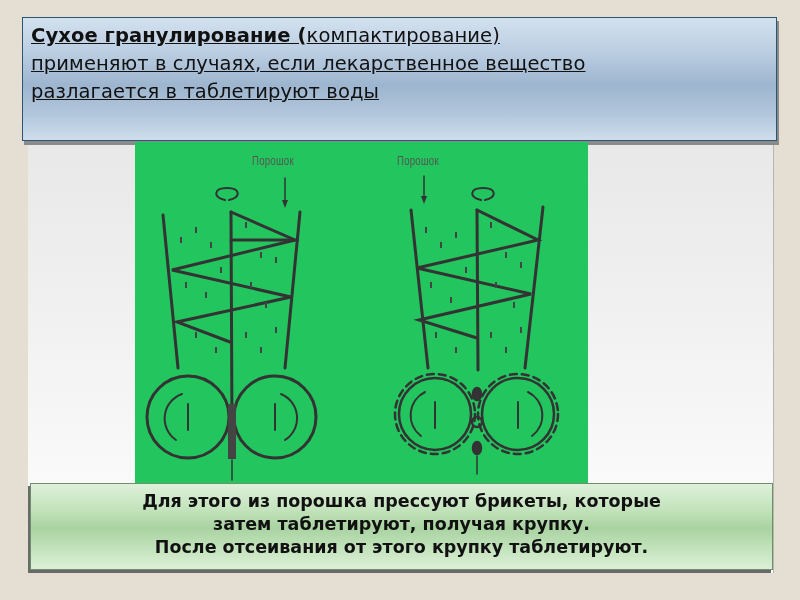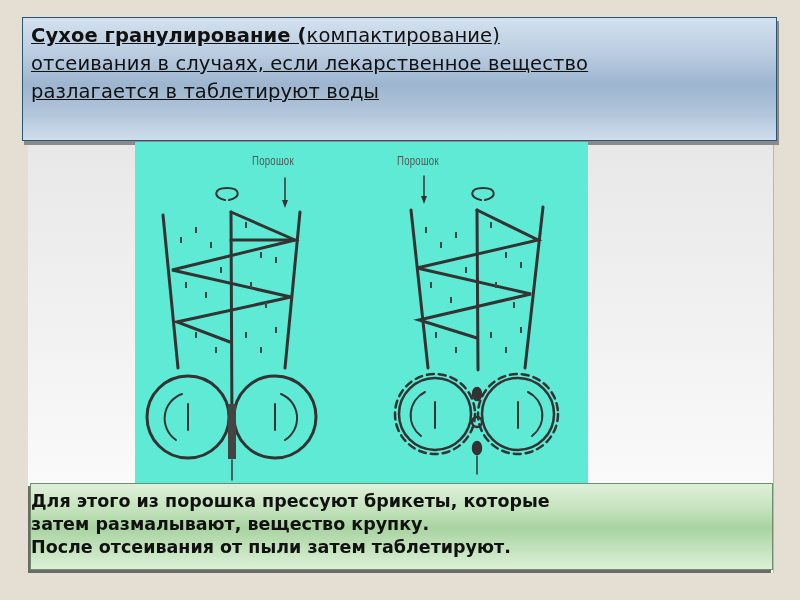--- a/index.html
+++ b/index.html
@@ -3,38 +3,38 @@
 <meta charset="utf-8">
 <style>
   html,body{margin:0;padding:0;}
   body{width:800px;height:600px;background:#e4ded3;position:relative;overflow:hidden;font-family:"DejaVu Sans","Liberation Sans",sans-serif;}
   .slide-panel{position:absolute;left:28px;top:143px;width:745px;height:430px;background:linear-gradient(to bottom,#e8e8e8 0%,#f3f3f3 50%,#ffffff 100%);border-right:1px solid #b9b6ae;}
   .title-box{position:absolute;left:22px;top:17px;width:755px;height:124px;box-sizing:border-box;border:1px solid #2b5572;
     background:linear-gradient(to bottom,#d3e1ef 0%,#b9cce0 30%,#9db5cf 55%,#b3c7dc 80%,#cfdeec 100%);
     box-shadow:2px 4px 0 #8a8a8a;}
   .title-text{position:absolute;left:8px;top:4px;right:10px;font-size:19.5px;line-height:28px;color:#111;letter-spacing:0.1px;text-decoration:underline;}
   .title-text b{font-weight:bold;}
-  .figure{position:absolute;left:135px;top:142px;width:453px;height:345px;background:#5eead4;}
+  .figure{position:absolute;left:135px;top:142px;width:453px;height:345px;background:#22c55e;}
   .figure svg{position:absolute;left:0;top:0;}
   .fig-label{position:absolute;font-family:"Liberation Sans",sans-serif;font-size:12px;color:#555;transform:scaleX(0.8);transform-origin:left top;letter-spacing:0.3px;}
   .note-box{position:absolute;left:30px;top:483px;width:743px;height:87px;box-sizing:border-box;border:1px solid #6d8f6a;
     background:linear-gradient(to bottom,#dff0da 0%,#c3e3bc 30%,#a9d3a1 52%,#c2e2bb 75%,#dcf0d7 100%);
-    box-shadow:-2px 3px 0 #6a6a6a;text-align:left;}
+    box-shadow:-2px 3px 0 #6a6a6a;text-align:center;}
   .note-text{margin-top:6px;font-size:17.5px;line-height:23px;font-weight:bold;color:#111;}
   .note-line{display:block;}
 </style>
 </head>
 <body>
 
 <div class="slide-panel"></div>
 
 <div class="title-box">
   <div class="title-text">
     <b>Сухое гранулирование  (</b><span>компактирование)</span><br>
-    <span>отсеивания в случаях, если лекарственное вещество</span><br>
+    <span>применяют в случаях, если лекарственное вещество</span><br>
     <span>разлагается в таблетируют воды</span>
   </div>
 </div>
 
 <div class="figure">
   <svg width="453" height="345" viewBox="0 0 453 345">
     <g stroke="#333" fill="none" stroke-width="3" stroke-linecap="round">
 
       <g>
         <line x1="28" y1="73" x2="43" y2="226"></line>
@@ -123,16 +123,16 @@
         <rect x="330" y="125" width="2" height="6"></rect>
     </g>
   </svg>
   <span class="fig-label" style="left:117px;top:12px;">Порошок</span>
   <span class="fig-label" style="left:262px;top:12px;">Порошок</span>
 </div>
 
 <div class="note-box">
   <div class="note-text">
     <span class="note-line">Для этого из порошка прессуют брикеты, которые</span>
-    <span class="note-line">затем размалывают, вещество крупку.</span>
-    <span class="note-line">После отсеивания от пыли затем таблетируют.</span>
+    <span class="note-line">затем таблетируют, получая крупку.</span>
+    <span class="note-line">После отсеивания от этого крупку таблетируют.</span>
   </div>
 </div>
 
 </body></html>

